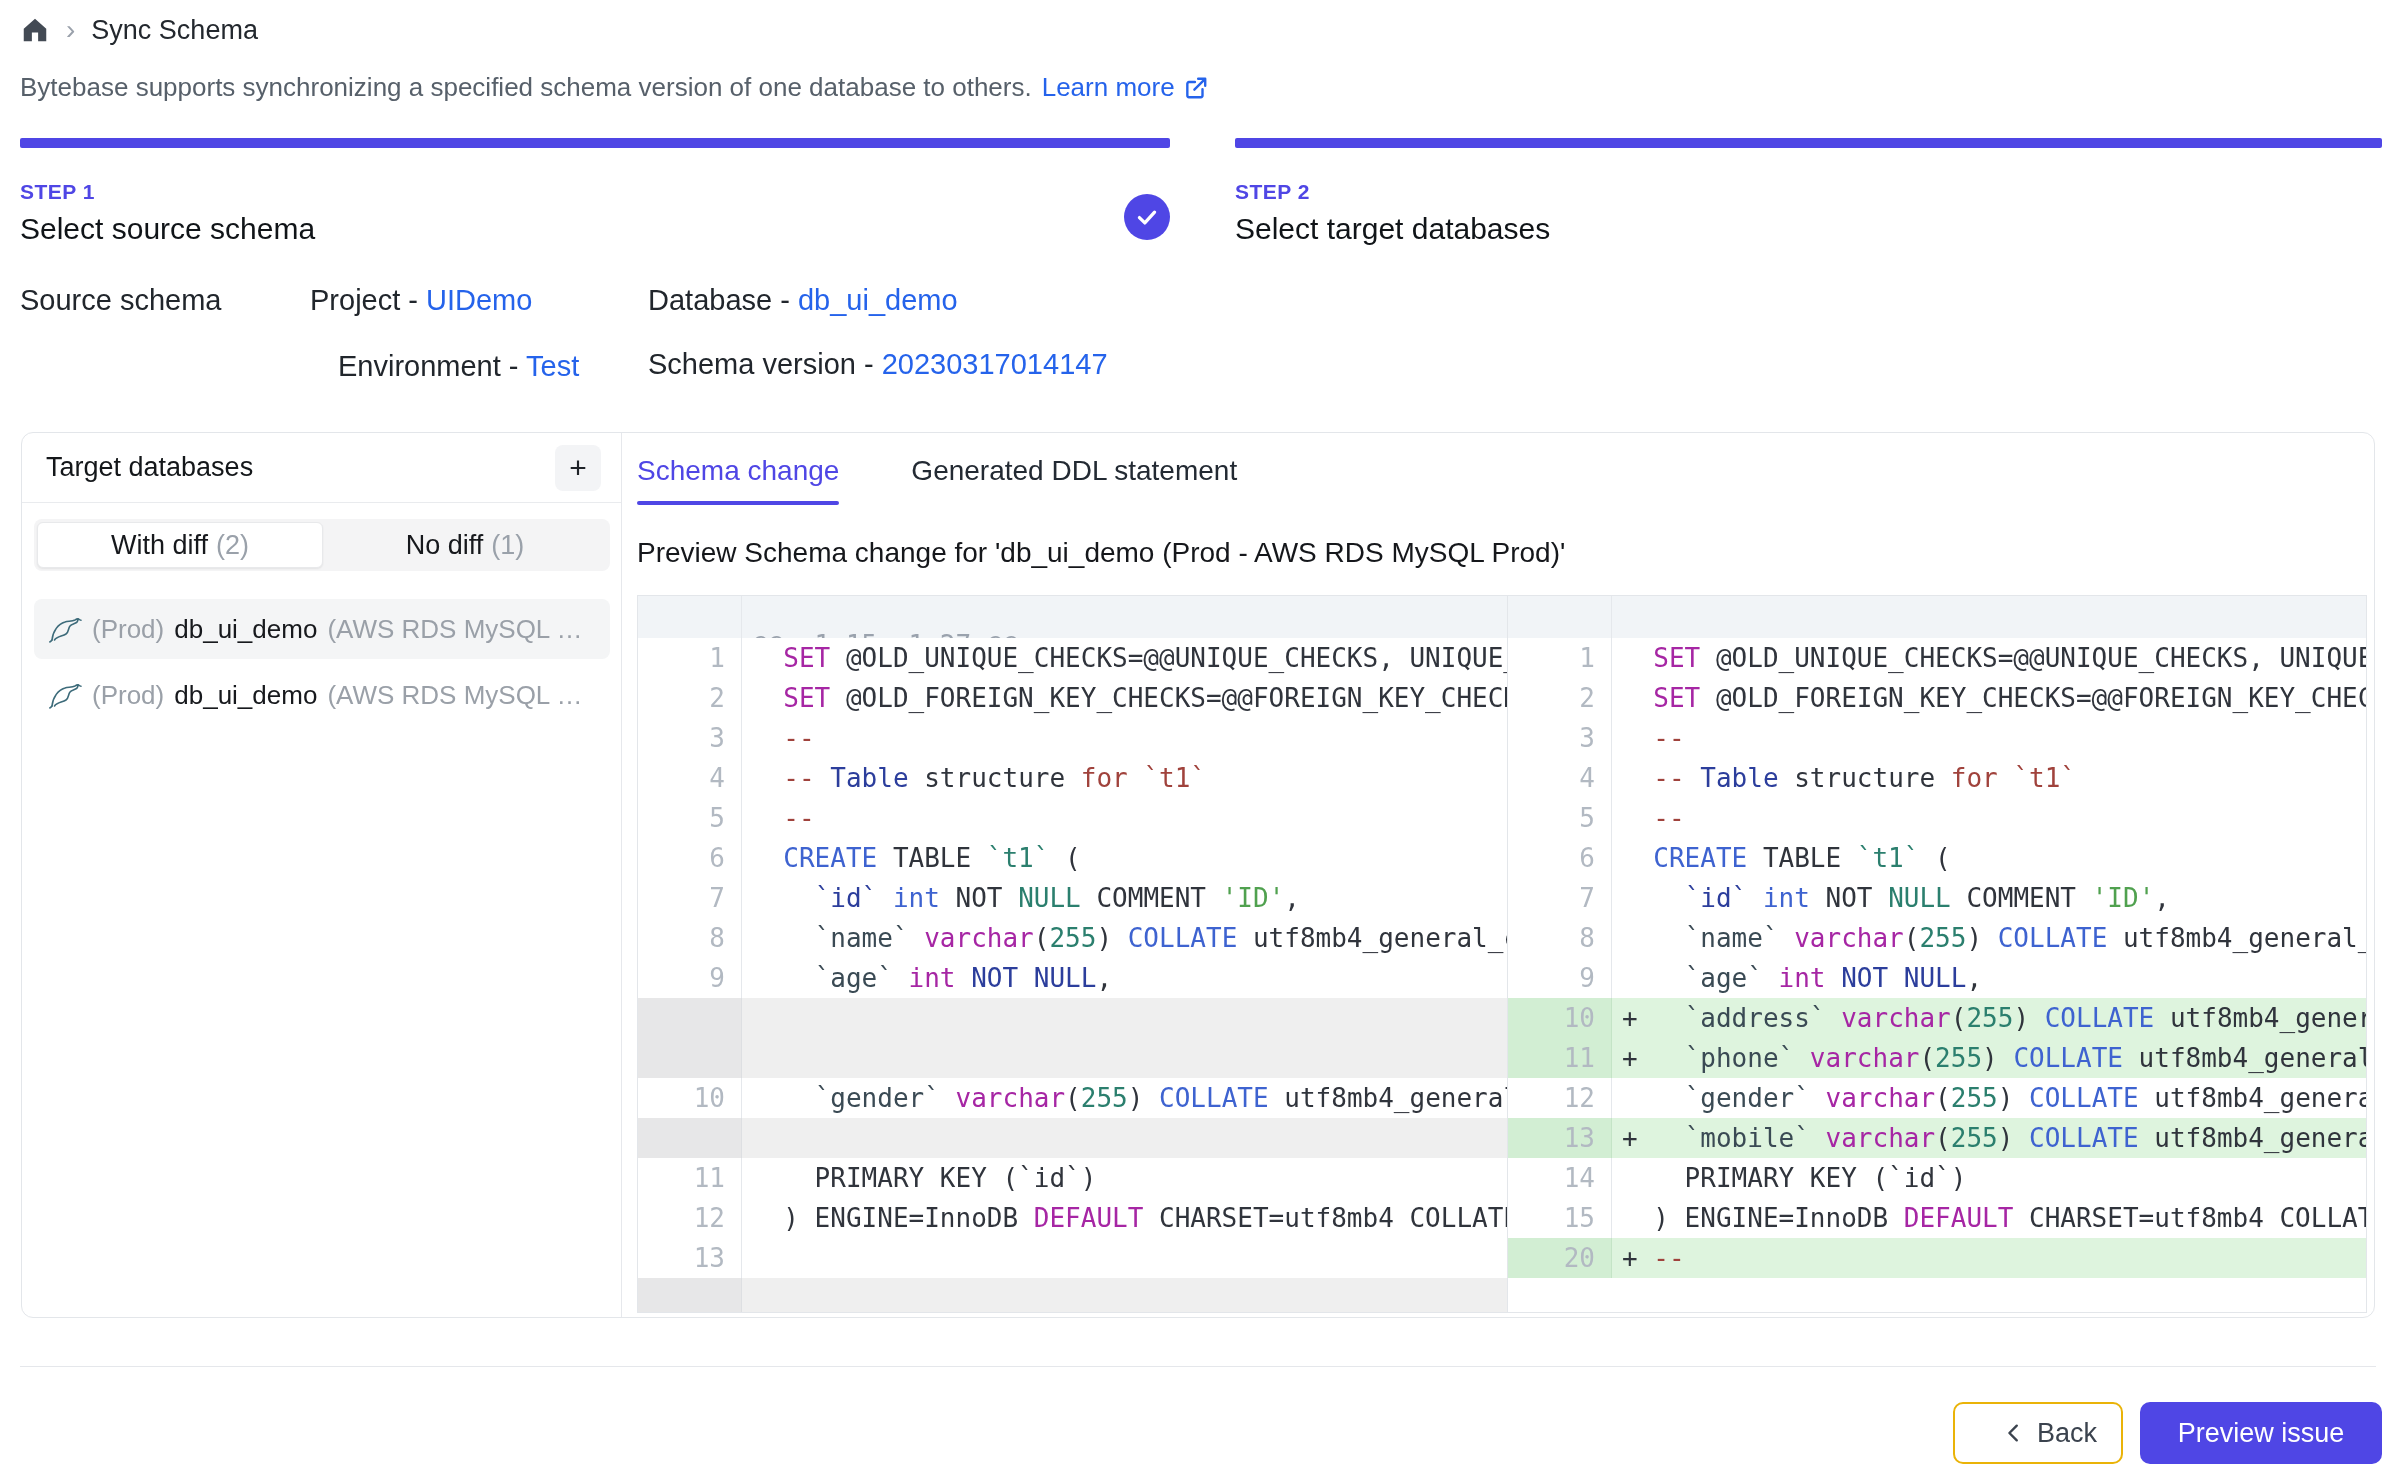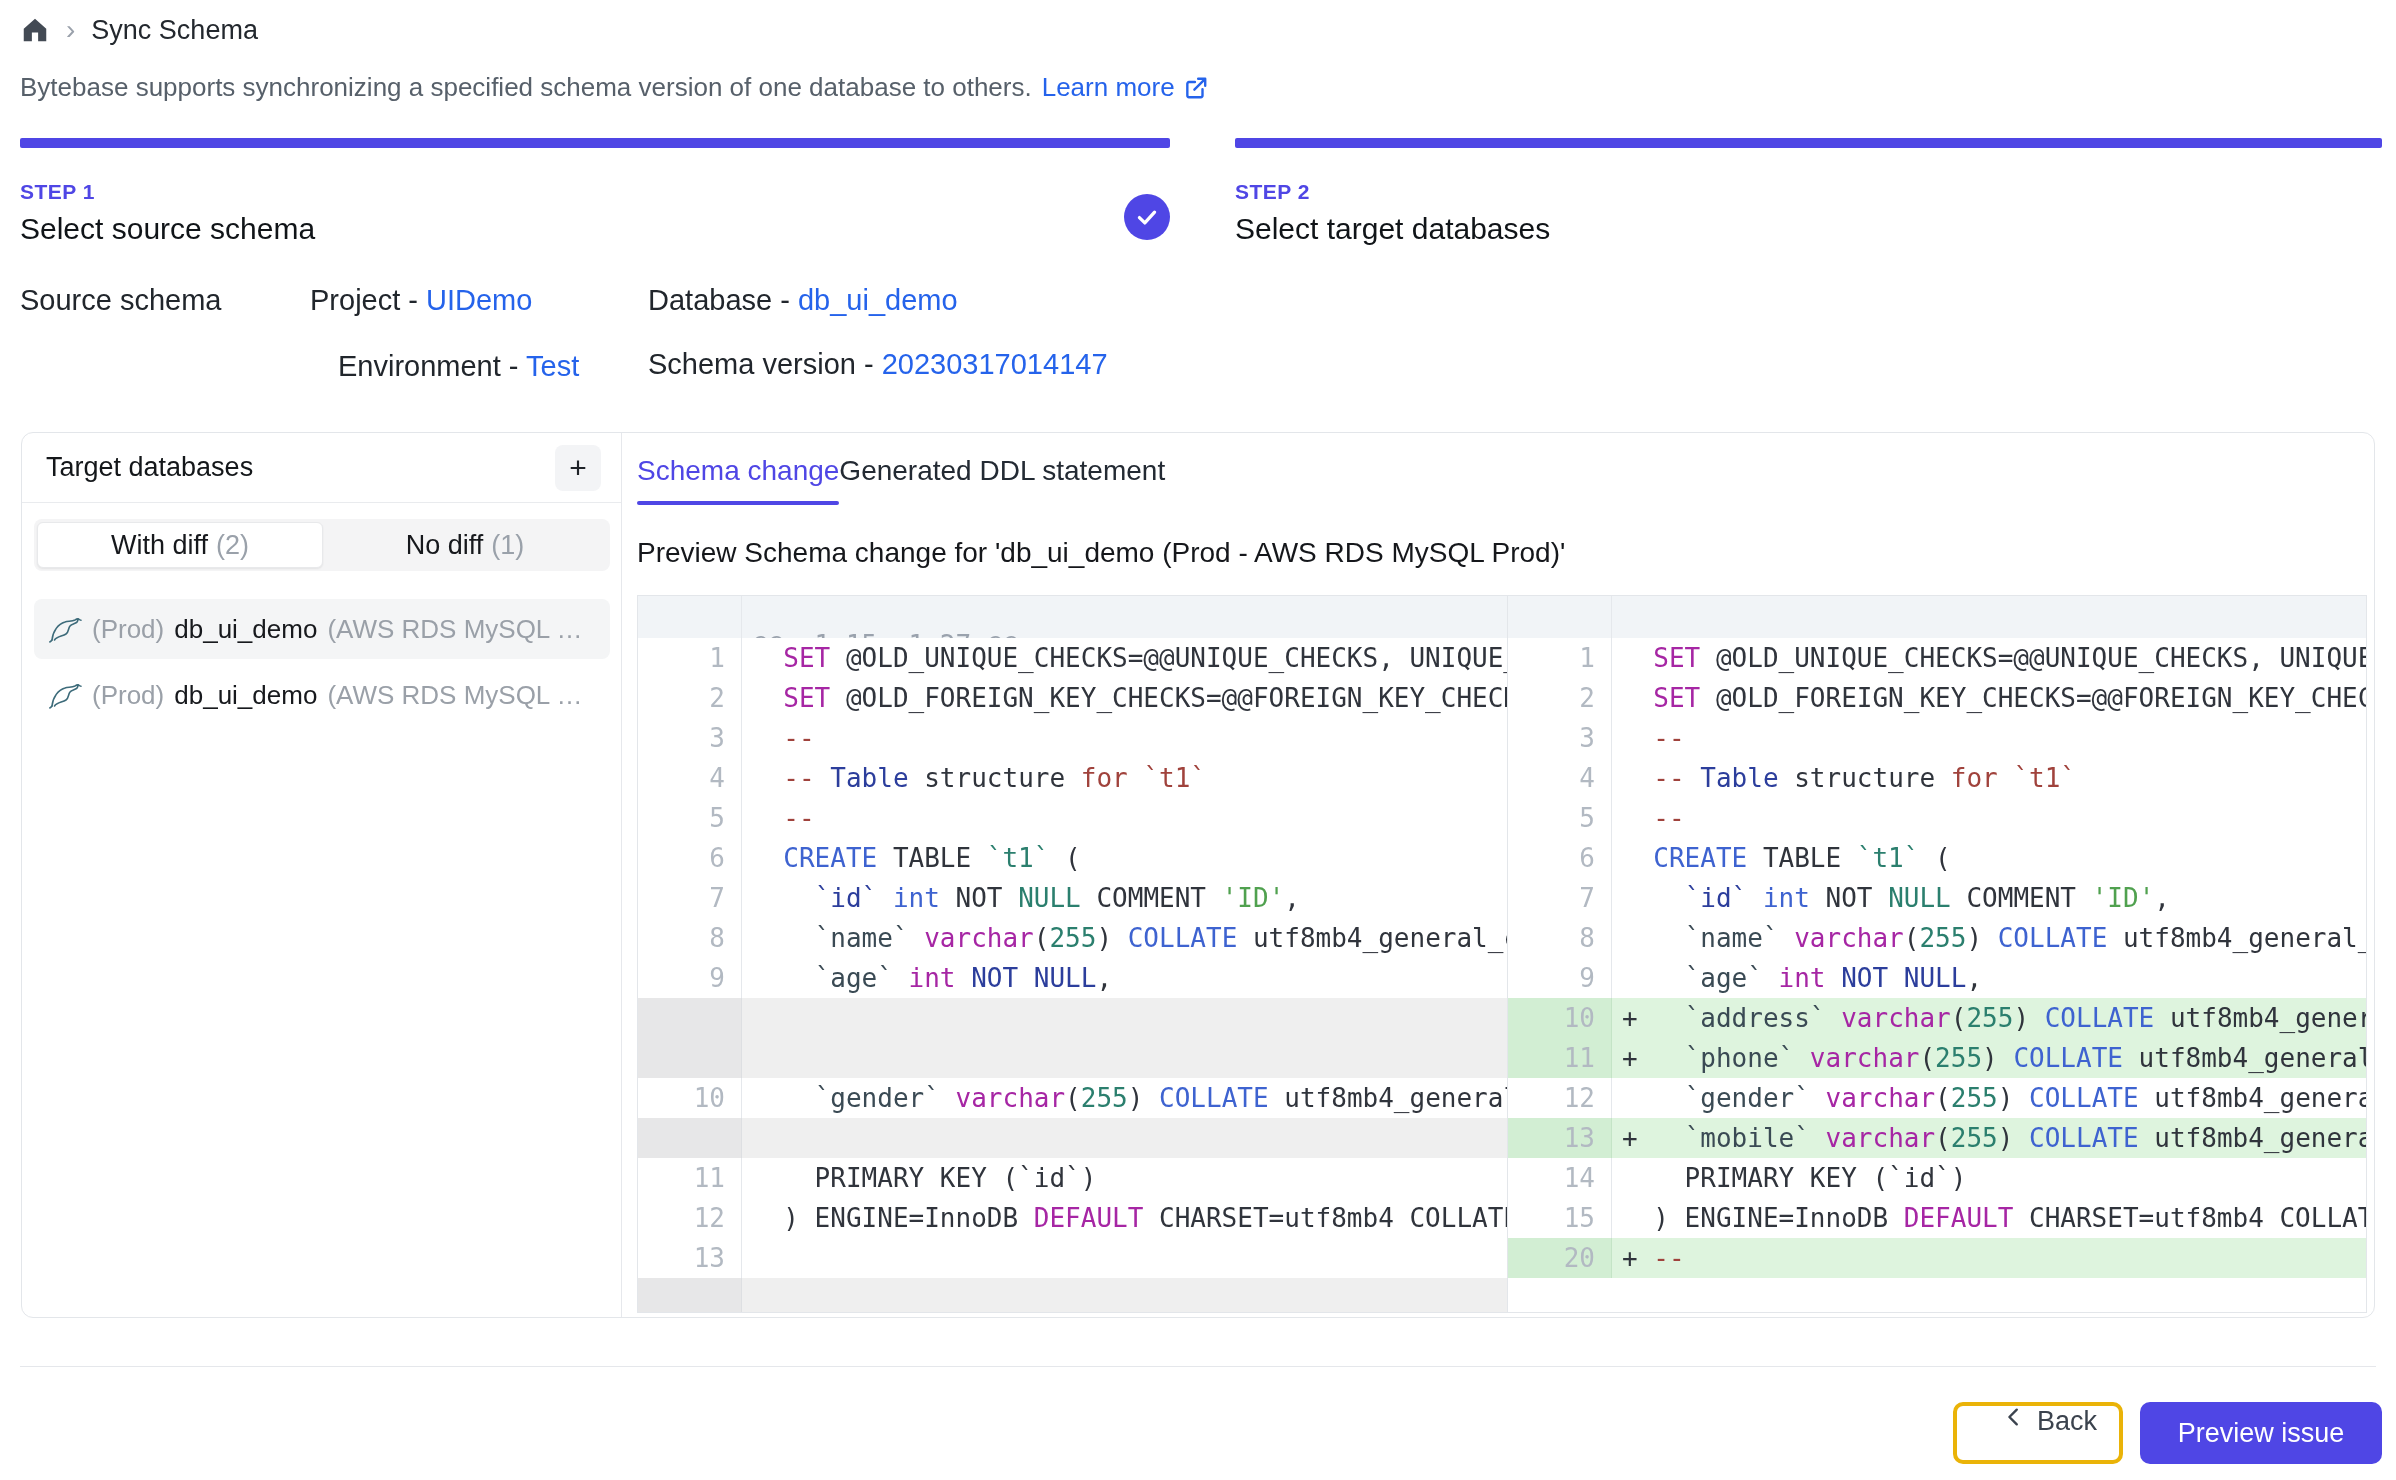--- a/index.html
+++ b/index.html
@@ -48,21 +48,21 @@
   .seg-item.active { background:#fff; border:1px solid #e8e9eb; box-shadow:0 1px 2px rgba(0,0,0,.07); }
 
   .db-row { position:absolute; left:12px; width:576px; height:60px; border-radius:8px;
     display:flex; align-items:center; gap:10px; padding:0 14px; cursor:pointer; font-size:26px; }
   .db-row.selected { background:#f4f5f6; }
   .db-row .env { color:#9aa0a8; white-space:nowrap; }
   .db-row .nm { color:#17191d; font-weight:500; white-space:nowrap; }
   .db-row .inst { color:#9aa0a8; white-space:nowrap; overflow:hidden; text-overflow:ellipsis; flex:1; }
 
   
-  #tabs { position:absolute; left:615px; top:22px; display:flex; }
+  #tabs { position:absolute; left:615px; top:22px; display:flex; gap:72px; }
   .tab { font-size:28px; cursor:pointer; padding-bottom:18px; position:relative; }
   .tab.active { color:#4f46e5; font-weight:500; }
   .tab.inactive { color:#232a33; }
   .tab.active::after { content:""; position:absolute; left:0; right:0; bottom:0; height:4px;
     border-radius:2px; background:#4f46e5; }
   #preview-title { position:absolute; left:615px; top:104px; font-size:28px; color:#15171b; }
 
   
   #diff { position:absolute; left:615px; top:162px; width:1730px; height:718px;
     border:1px solid #e3e6ea; overflow:hidden; background:#fff;
@@ -81,22 +81,22 @@
   .row.add .gut { background:#d2eed3; border-right-color:#c4e4c6; }
   .row.ph .code { background:#efefef; }
   .row.ph .gut { background:#e7e7e8; border-right-color:#dddfe2; }
   .c-p { color:#a626a4; } .c-b { color:#3e63d0; } .c-n { color:#2c3e9c; }
   .c-t { color:#2b7f6e; } .c-g { color:#50a14f; } .c-r { color:#a0423c; }
   .c-d { color:#30343c; } .c-s { color:#3a4a54; }
 
   
   #footer-divider { left:20px; top:1366px; width:2356px; height:1px; background:#e5e7eb; }
   #back-btn { left:1953px; top:1402px; width:170px; height:62px; border-radius:10px;
-    background:#fff; border:4px solid #eab308; font-size:27px; color:#3b434e;
-    display:flex; align-items:flex-start; justify-content:center; gap:12px; cursor:pointer;
+    background:#fff; border:2px solid #eab308; font-size:27px; color:#3b434e;
+    display:flex; align-items:center; justify-content:center; gap:12px; cursor:pointer;
     font-family:"Liberation Sans", sans-serif;padding-left:24px; }
   #preview-btn { left:2140px; top:1402px; width:242px; height:62px; border-radius:10px;
     background:#4f46e5; border:none; color:#fff; font-size:27px; font-weight:500;
     display:flex; align-items:center; justify-content:center; cursor:pointer;
     font-family:"Liberation Sans", sans-serif; }
 </style>
 </head>
 <body>
 
 <div id="app">

